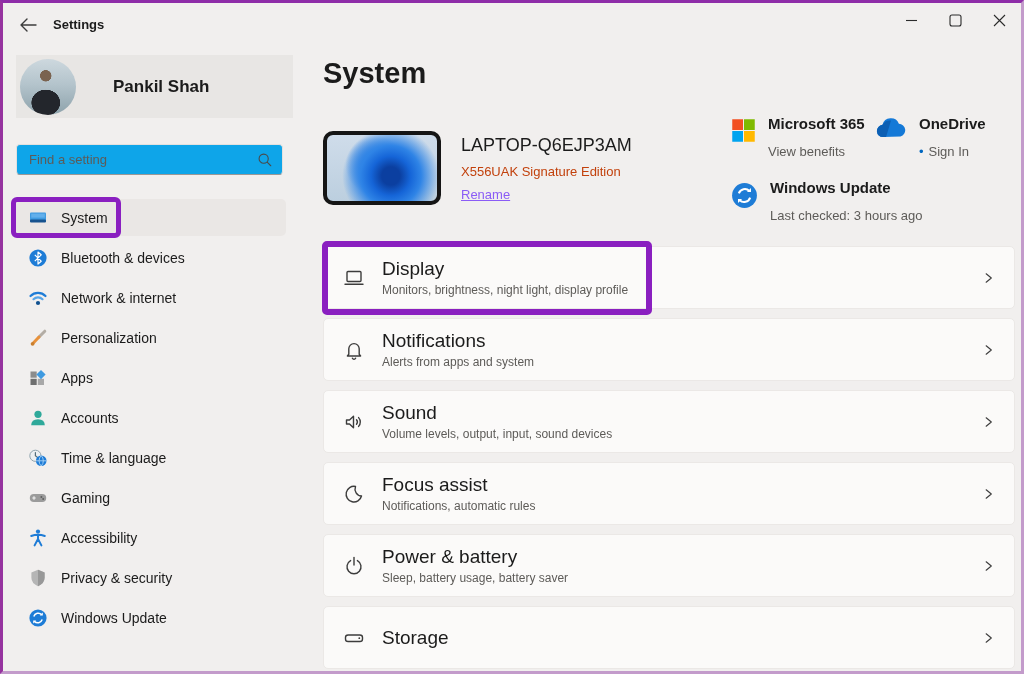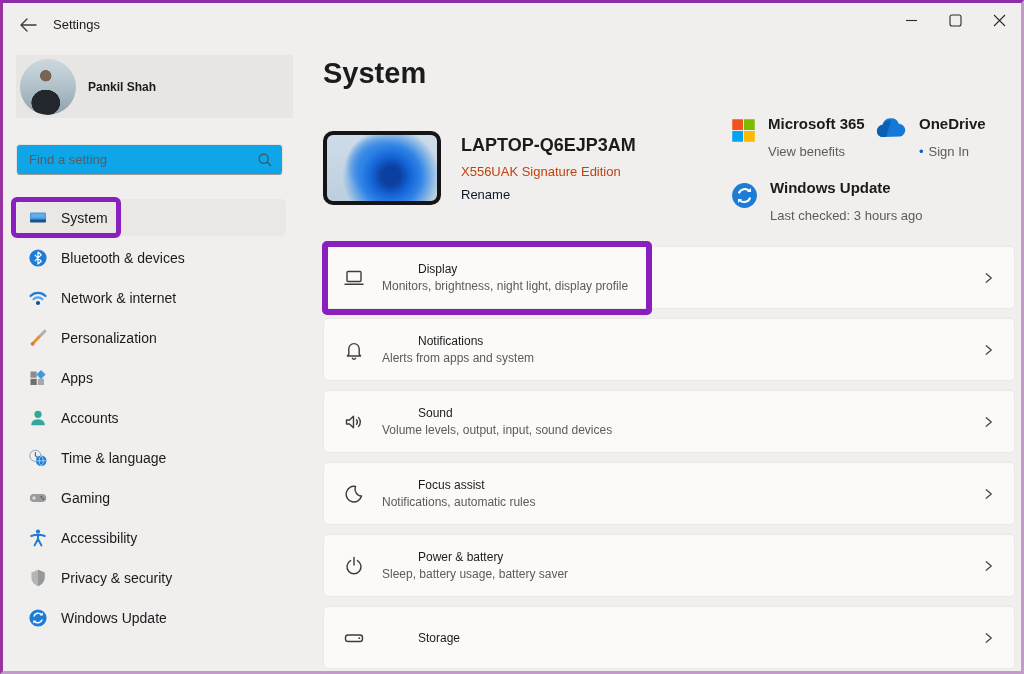--- a/index.html
+++ b/index.html
@@ -10,34 +10,34 @@
     background:#f1efee; color:#1b1b1b;
     border:3px solid;
     border-color:#8e2da8 #c39bcb #c39bcb #96339f;
   }
   svg { display:block; }
 
   
   .titlebar { position:absolute; top:0; left:0; right:0; height:42px; }
   .back-btn { position:absolute; left:10px; top:8px; width:30px; height:28px;
     display:flex; align-items:center; justify-content:center; border-radius:4px; cursor:pointer; }
-  .tb-title { position:absolute; left:50px; top:14px; font-size:13px; }
+  .tb-title { position:absolute; left:50px; top:14px; font-size:13px;font-weight:bold; }
   .win-controls { position:absolute; right:0; top:0; display:flex; }
   .win-btn { width:44px; height:34px; display:flex; align-items:center; justify-content:center; cursor:pointer; }
 
   
   .profile { position:absolute; left:13px; top:52px; width:277px; height:63px;
     background:#e8e6e4; display:flex; align-items:center; cursor:pointer; }
   .avatar { width:56px; height:56px; border-radius:50%; margin-left:4px; flex:0 0 auto;
     background:
       radial-gradient(circle at 46% 30%, #7a6350 0 11%, transparent 12%),
       radial-gradient(ellipse 42% 38% at 46% 78%, #23262c 0 60%, transparent 62%),
       linear-gradient(180deg,#cdd8de 0%, #b4c4cc 45%, #8da2ab 100%);
   }
-  .profile-name { margin-left:12px; font-size:12px; font-weight:700; }
+  .profile-name { margin-left:37px; font-size:17px; font-weight:700; }
 
   .search-box { position:absolute; left:13px; top:141px; width:267px; height:31px;
     background:#0ea5e9; border:1px solid #e3e1df; border-bottom:1px solid #9b9896;
     border-radius:4px; display:flex; align-items:center; }
   .search-box input { flex:1; border:none; outline:none; background:transparent;
     font-family:inherit; font-size:13px; color:#1b1b1b; padding:0 8px 0 12px; }
   .search-box input::placeholder { color:#5d5b58; }
   .search-glyph { margin-right:10px; }
 
   .nav { position:absolute; left:13px; top:196px; width:270px; }
@@ -55,41 +55,41 @@
   .page-title { position:absolute; left:320px; top:54px; font-size:29px; font-weight:700; }
 
   .device { position:absolute; left:320px; top:128px; display:flex; }
   .laptop-thumb { width:118px; height:74px; border:4px solid #151515; border-radius:10px;
     background:
       radial-gradient(circle at 58% 62%, #0b3fa0 0 12%, #1565d8 26%, #2f84e6 40%, rgba(60,140,230,0.55) 52%, transparent 64%),
       radial-gradient(circle at 44% 46%, #2f7fe0 0 18%, transparent 42%),
       linear-gradient(180deg,#cfdcea 0%, #bccfdf 100%);
   }
   .device-info { margin-left:20px; padding-top:4px; display:flex; flex-direction:column; }
-  .device-name { font-size:18px; font-weight:700; }
+  .device-name { font-size:18px; font-weight:400; }
   .device-edition { font-size:13px; color:#c2410c; margin-top:8px; }
-  .device-rename { font-size:13px; color:#0f172a; margin-top:8px; cursor:pointer; width:fit-content; }
+  .device-rename { font-size:13px; color:#8b5cf6; margin-top:8px; cursor:pointer; width:fit-content;text-decoration:underline; }
 
   .status-card { position:absolute; display:flex; }
   .status-card .s-icon { margin-top:3px; flex:0 0 auto; }
   .status-card .s-text { margin-left:12px; }
   .s-title { font-size:15px; font-weight:700; }
   .s-sub { font-size:13px; color:#5d5b58; margin-top:12px; }
   .s-sub .bullet { color:#0067c0; margin-right:5px; font-size:13px; }
   .s-sub .link-like { cursor:pointer; }
   #card-m365 { left:728px; top:112px; }
   #card-onedrive { left:872px; top:112px; }
   #card-wu { left:728px; top:176px; }
 
   .rows { position:absolute; left:320px; top:243px; width:692px; }
   .row { position:relative; height:63px; margin-bottom:9px; background:#fbfaf9;
     border:1px solid #ebe8e6; border-radius:5px; display:flex; align-items:center; cursor:pointer; }
   .row-icon { margin-left:18px; width:24px; height:24px; flex:0 0 auto; }
   .row-text { margin-left:16px; }
-  .row-title { font-size:12px;margin-left:36px; }
+  .row-title { font-size:19px; }
   .row-sub { font-size:12px; color:#5d5b58; margin-top:3px; }
   .row-chevron { position:absolute; right:18px; top:50%; transform:translateY(-50%); }
   .annotation.disp { left:-2px; top:-6px; width:330px; height:74px; border-width:6px; border-radius:5px; }
 
   .stroke-ico { stroke:#3c3c3c; fill:none; stroke-width:1.4; stroke-linecap:round; stroke-linejoin:round; }
 </style>
 </head>
 <body>
 
 <div class="titlebar">

